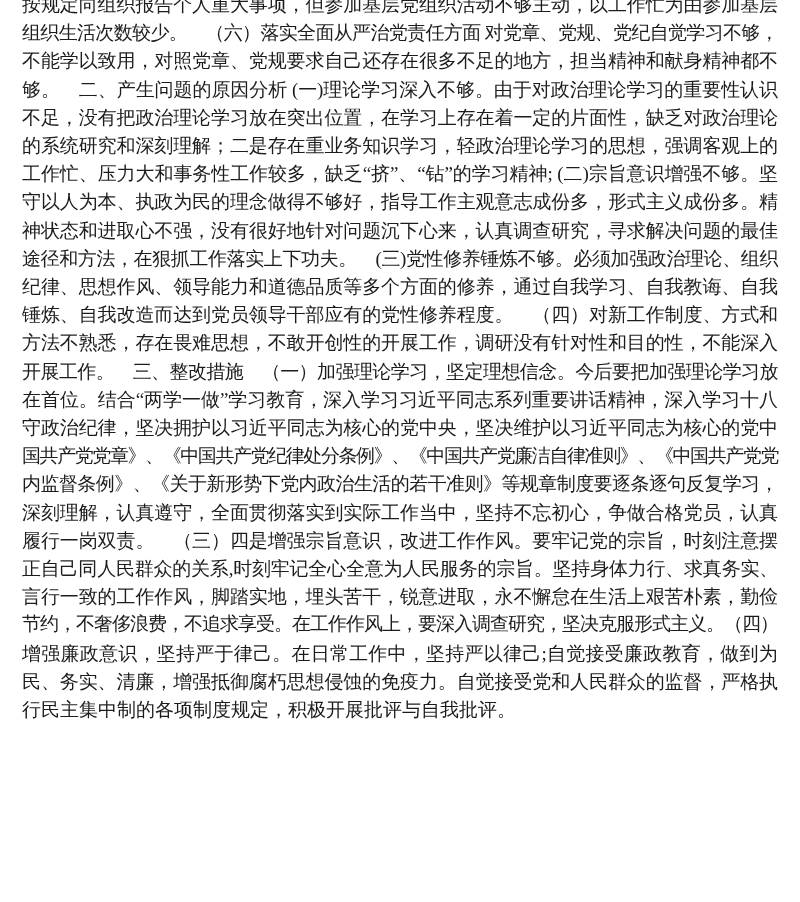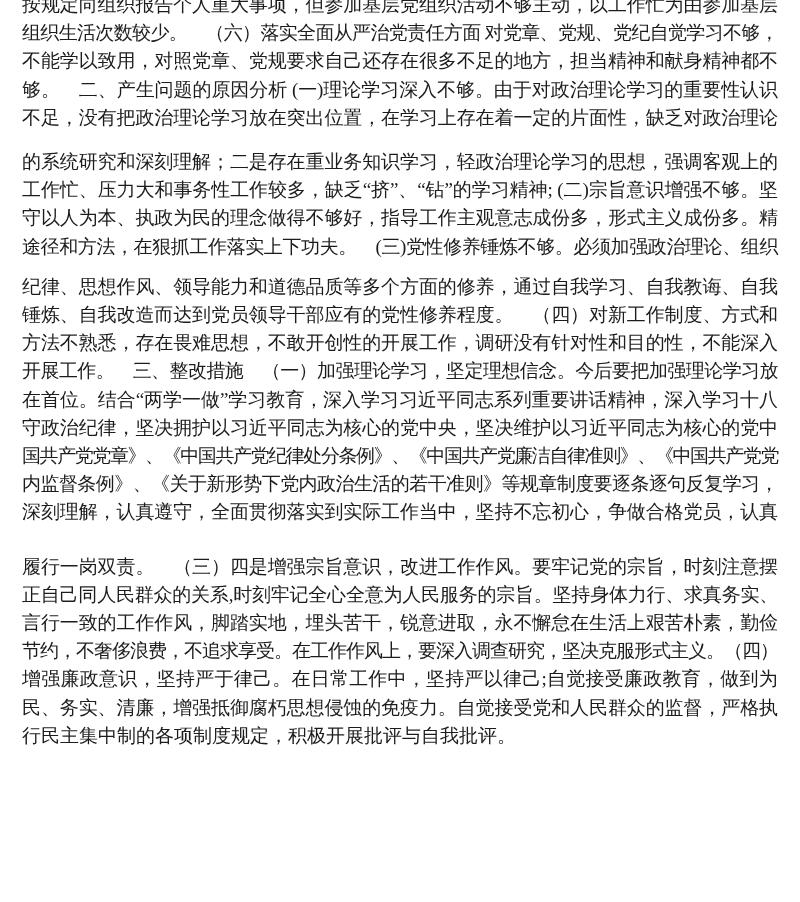--- a/index.html
+++ b/index.html
@@ -37,34 +37,35 @@
 </head>
 <body>
 
 <div class="doc-page">
   <div class="doc-text">
       <div class="text-line" style="letter-spacing: -0.1px;"><span>按规定向组织报告个人重大事项，但参加基层党组织活动不够主动，以工作忙为由参加基层</span></div>
       <div class="text-line" style="letter-spacing: -0.660714px; text-decoration: underline;"><span>组织生活次数较少。　（六）落实全面从严治党责任方面 对党章、党规、党纪自觉学习不够，</span></div>
       <div class="text-line" style="letter-spacing: -0.1px;"><span>不能学以致用，对照党章、党规要求自己还存在很多不足的地方，担当精神和献身精神都不</span></div>
       <div class="text-line" style="letter-spacing: -0.0572917px;"><span>够。　二、产生问题的原因分析 (一)理论学习深入不够。由于对政治理论学习的重要性认识</span></div>
       <div class="text-line" style="letter-spacing: -0.1px;"><span>不足，没有把政治理论学习放在突出位置，在学习上存在着一定的片面性，缺乏对政治理论</span></div>
-      <div class="text-line" style="letter-spacing: -0.1px; margin-top: 16px;"><span>的系统研究和深刻理解；二是存在重业务知识学习，轻政治理论学习的思想，强调客观上的</span></div>
+      <div class="text-line" style="letter-spacing: -0.1px;"><span>的系统研究和深刻理解；二是存在重业务知识学习，轻政治理论学习的思想，强调客观上的</span></div>
       <div class="text-line" style="letter-spacing: -0.0760417px;"><span>工作忙、压力大和事务性工作较多，缺乏“挤”、“钻”的学习精神; (二)宗旨意识增强不够。坚</span></div>
       <div class="text-line" style="letter-spacing: -0.1px;"><span>守以人为本、执政为民的理念做得不够好，指导工作主观意志成份多，形式主义成份多。精</span></div>
+      <div class="text-line" style="letter-spacing: -0.1px;"><span>神状态和进取心不强，没有很好地针对问题沉下心来，认真调查研究，寻求解决问题的最佳</span></div>
       <div class="text-line" style="letter-spacing: -0.396577px;"><span>途径和方法，在狠抓工作落实上下功夫。　(三)党性修养锤炼不够。必须加强政治理论、组织</span></div>
-      <div class="text-line" style="letter-spacing: -0.1px; margin-top: 12px;"><span>纪律、思想作风、领导能力和道德品质等多个方面的修养，通过自我学习、自我教诲、自我</span></div>
+      <div class="text-line" style="letter-spacing: -0.1px;"><span>纪律、思想作风、领导能力和道德品质等多个方面的修养，通过自我学习、自我教诲、自我</span></div>
       <div class="text-line" style="letter-spacing: -0.1px;"><span>锤炼、自我改造而达到党员领导干部应有的党性修养程度。　（四）对新工作制度、方式和</span></div>
       <div class="text-line" style="letter-spacing: -0.1px;"><span>方法不熟悉，存在畏难思想，不敢开创性的开展工作，调研没有针对性和目的性，不能深入</span></div>
       <div class="text-line" style="letter-spacing: -0.560976px;"><span>开展工作。　三、整改措施　（一）加强理论学习，坚定理想信念。今后要把加强理论学习放</span></div>
       <div class="text-line" style="letter-spacing: -0.0457317px;"><span>在首位。结合“两学一做”学习教育，深入学习习近平同志系列重要讲话精神，深入学习十八</span></div>
       <div class="text-line" style="letter-spacing: -0.1px;"><span>守政治纪律，坚决拥护以习近平同志为核心的党中央，坚决维护以习近平同志为核心的党中</span></div>
       <div class="text-line" style="letter-spacing: -1.4186px;"><span>国共产党党章》、《中国共产党纪律处分条例》、《中国共产党廉洁自律准则》、《中国共产党党</span></div>
       <div class="text-line" style="letter-spacing: -0.560976px;"><span>内监督条例》、《关于新形势下党内政治生活的若干准则》等规章制度要逐条逐句反复学习，</span></div>
       <div class="text-line" style="letter-spacing: -0.1px;"><span>深刻理解，认真遵守，全面贯彻落实到实际工作当中，坚持不忘初心，争做合格党员，认真</span></div>
-      <div class="text-line" style="letter-spacing: -0.1px; margin-top: 26px;"><span>履行一岗双责。　（三）四是增强宗旨意识，改进工作作风。要牢记党的宗旨，时刻注意摆</span></div>
+      <div class="text-line" style="letter-spacing: -0.1px;"><span>履行一岗双责。　（三）四是增强宗旨意识，改进工作作风。要牢记党的宗旨，时刻注意摆</span></div>
       <div class="text-line" style="letter-spacing: -0.213415px;"><span>正自己同人民群众的关系,时刻牢记全心全意为人民服务的宗旨。坚持身体力行、求真务实、</span></div>
       <div class="text-line" style="letter-spacing: -0.1px;"><span>言行一致的工作作风，脚踏实地，埋头苦干，锐意进取，永不懈怠在生活上艰苦朴素，勤俭</span></div>
-      <div class="text-line" style="letter-spacing: -1px;"><span>节约，不奢侈浪费，不追求享受。在工作作风上，要深入调查研究，坚决克服形式主义。（四）</span></div>
+      <div class="text-line" style="letter-spacing: -1px; font-family: Liberation Mono, monospace;"><span>节约，不奢侈浪费，不追求享受。在工作作风上，要深入调查研究，坚决克服形式主义。（四）</span></div>
       <div class="text-line" style="letter-spacing: 0.242969px;"><span>增强廉政意识，坚持严于律己。在日常工作中，坚持严以律己;自觉接受廉政教育，做到为</span></div>
       <div class="text-line" style="letter-spacing: -0.1px;"><span>民、务实、清廉，增强抵御腐朽思想侵蚀的免疫力。自觉接受党和人民群众的监督，严格执</span></div>
       <div class="text-line"><span>行民主集中制的各项制度规定，积极开展批评与自我批评。</span></div>
     </div>
 </div>
 
 </body></html>

